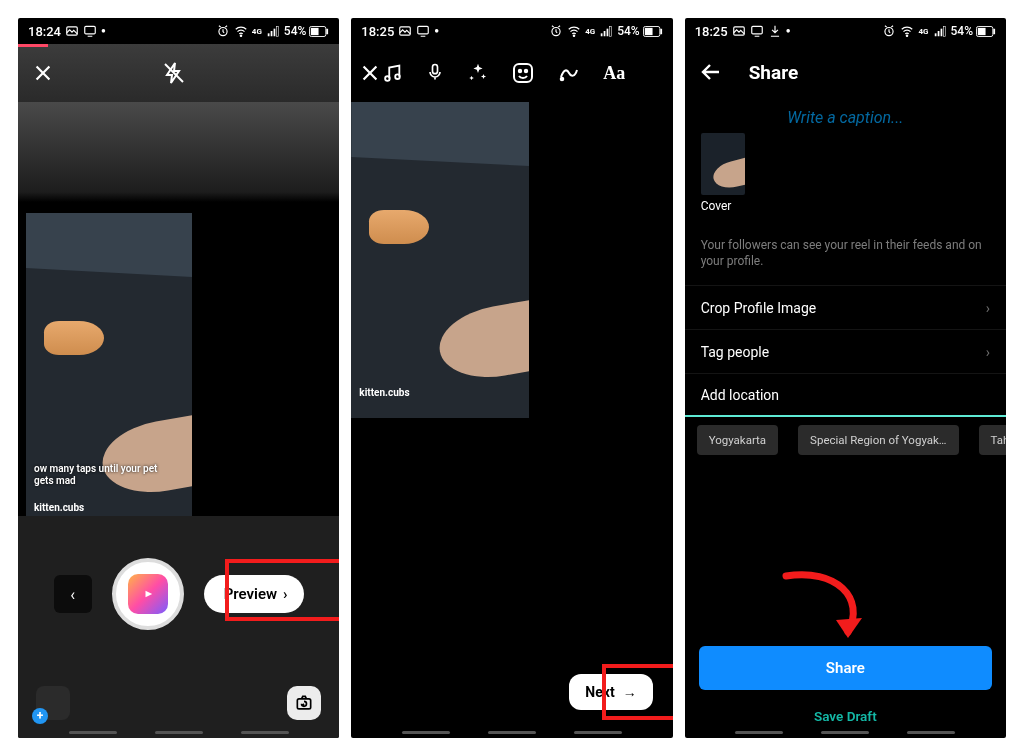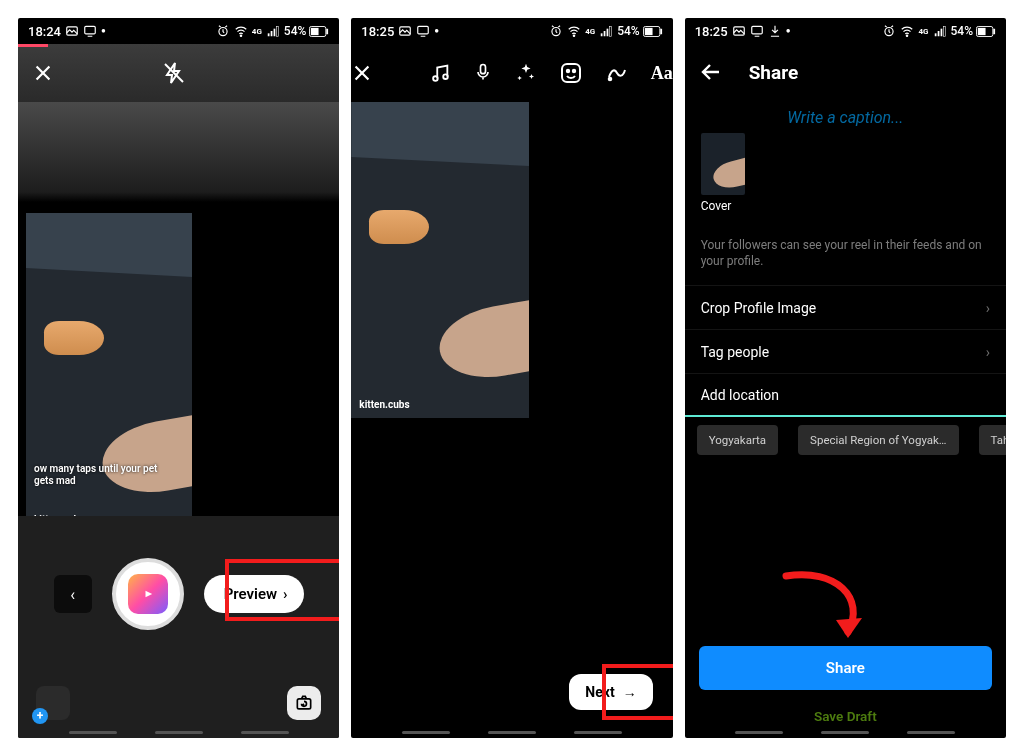--- a/index.html
+++ b/index.html
@@ -14,59 +14,59 @@
 
     
     .progress { height:3px; background:#ff4866; width:30px; position:absolute; top:26px; left:0; }
     .s1-top { height:58px; display:flex; align-items:center; gap:108px; padding-left:14px; background:linear-gradient(#3c3c3c,#2a2a2a); }
     .s1-gradient { height:100px; background:linear-gradient(#4a4a4a,#1d1d1d 90%,#000); }
     .video-frame { position:relative; width:166px; height:320px; background:#232930; overflow:hidden; }
     .bed-top { position:absolute; top:0; left:0; right:0; height:64px; background:#37424d; clip-path:polygon(0 0,100% 0,100% 100%,0 86%); }
     .cat { position:absolute; top:108px; left:18px; width:60px; height:34px; background:linear-gradient(#e7a96d,#cf8d4e); border-radius:30% 50% 50% 30% / 40% 60% 60% 40%; }
     .hand { position:absolute; bottom:42px; right:-30px; width:120px; height:70px; background:#c7a48b; border-radius:60% 0 0 60%/60% 0 0 60%; transform:rotate(-10deg); }
     .vid-text { position:absolute; bottom:46px; left:8px; right:20px; font-size:10px; font-weight:600; line-height:1.2; text-shadow:0 0 3px #000; }
-    .credit { position:absolute; bottom:8px; left:8px; font-size:10px; font-weight:700; }
+    .credit { position:absolute; bottom:20px; left:8px; font-size:10px; font-weight:700; }
     .side-tools { position:absolute; left:10px; top:282px; display:flex; flex-direction:column; gap:20px; align-items:center; }
     .tool { width:24px; height:24px; display:flex; align-items:center; justify-content:center; font-size:14px; font-weight:700; }
     .tool.box { background:#fff; border-radius:6px; }
     .video-holder-1 { position:absolute; top:195px; left:8px; }
     .s1-bottom { position:absolute; bottom:0; left:0; right:0; height:222px; background:#1f1f1f; }
     .bottom-row { position:absolute; top:42px; left:0; right:0; display:flex; align-items:center; justify-content:center; gap:20px; }
     .thumb-sm { width:38px; height:38px; background:#0c0c0c; border-radius:6px; display:flex; align-items:center; justify-content:center; }
     .shutter { width:72px; height:72px; border-radius:50%; border:4px solid #ddd; display:flex; align-items:center; justify-content:center; background:#fff; }
     .reels-icon { width:40px; height:40px; border-radius:10px; background:linear-gradient(135deg,#ffb347,#ff4da6,#7a5cff); display:flex; align-items:center; justify-content:center; }
     .preview-btn { background:#fff; color:#000; border-radius:22px; padding:10px 16px 10px 20px; font-size:15px; font-weight:600; display:flex; align-items:center; gap:6px; }
     .hl1 { position:absolute; border:4px solid #f21c1c; width:122px; height:62px; left:207px; top:541px; }
     .gallery-btn { position:absolute; bottom:18px; left:18px; width:34px; height:34px; background:#2b2b2b; border-radius:8px; }
     .gallery-plus { position:absolute; bottom:14px; left:14px; width:16px; height:16px; background:#2196f3; border-radius:50%; display:flex; align-items:center; justify-content:center; font-size:12px; font-weight:700; }
     .swap-btn { position:absolute; bottom:18px; right:18px; width:34px; height:34px; background:#ececec; border-radius:10px; color:#000; display:flex; align-items:center; justify-content:center; }
 
     
-    .s2-top { height:58px; display:flex; align-items:center; justify-content:space-between; padding:0 0; }
+    .s2-top { height:58px; display:flex; align-items:center; justify-content:flex-start; padding:0 8px; }
     .s2-tools { display:flex; align-items:center; gap:22px; }
     .video-holder-2 { position:absolute; top:84px; left:0; }
     .video-holder-2 .video-frame { width:178px; height:316px; }
     .next-btn { position:absolute; bottom:28px; right:20px; background:#fff; color:#000; border-radius:12px; padding:10px 16px; font-size:14px; font-weight:700; display:flex; align-items:center; gap:8px; }
     .hl2 { position:absolute; border:4px solid #f21c1c; width:82px; height:56px; left:251px; bottom:18px; }
 
     
     .s3-top { height:56px; display:flex; align-items:center; gap:26px; padding:0 14px; }
     .s3-title { font-size:19px; font-weight:700; }
     .caption-row { display:flex; justify-content:center; font-size:16px; color:#0369a1; padding:8px 0 2px;font-style:italic; }
     .cover-block { padding:4px 16px 12px; }
     .cover-thumb { width:44px; height:62px; background:#1b222a; border-radius:2px; position:relative; overflow:hidden; margin-bottom:4px; }
     .cover-thumb .mini-hand { position:absolute; bottom:8px; right:-10px; width:42px; height:26px; background:#c7a48b; border-radius:60% 0 0 60%; transform:rotate(-14deg); }
     .cover-label { font-size:12px; }
     .info-text { font-size:12px; color:#7d7d7d; padding:12px 16px 16px; line-height:1.35; }
     .setting-row { height:44px; border-top:1px solid #141414; display:flex; align-items:center; justify-content:space-between; padding:0 16px; font-size:14px; }
     .chev { color:#6d6d6d; }
     .chips { display:flex; gap:20px; padding:8px 0 0 12px; overflow:hidden; }
     .chip { background:#2b2b2b; color:#d0d0d0; font-size:11.5px; padding:8px 12px; border-radius:4px; white-space:nowrap; }
     .share-btn { position:absolute; bottom:48px; left:14px; right:14px; height:44px; background:#0f8cff; border-radius:6px; display:flex; align-items:center; justify-content:center; font-size:15px; font-weight:600; }
-    .savedraft { position:absolute; bottom:14px; left:0; right:0; text-align:center; font-size:13.5px; font-weight:600; color:#4d7c0f; }
+    .savedraft { position:absolute; bottom:14px; left:0; right:0; text-align:center; font-size:13.5px; font-weight:600; color:#14b8a6; }
 
     
     .arrow { position:absolute; right:130px; bottom:90px; width:100px; height:80px; }
     .arrow svg { width:100%; height:100%; overflow:visible; }
 
     
     .navbars { position:absolute; bottom:3px; left:0; right:0; height:4px; display:flex; justify-content:center; gap:38px; }
     .navbars span { width:48px; height:3px; background:#555; border-radius:2px; display:block; }
   </style>
 </head>

